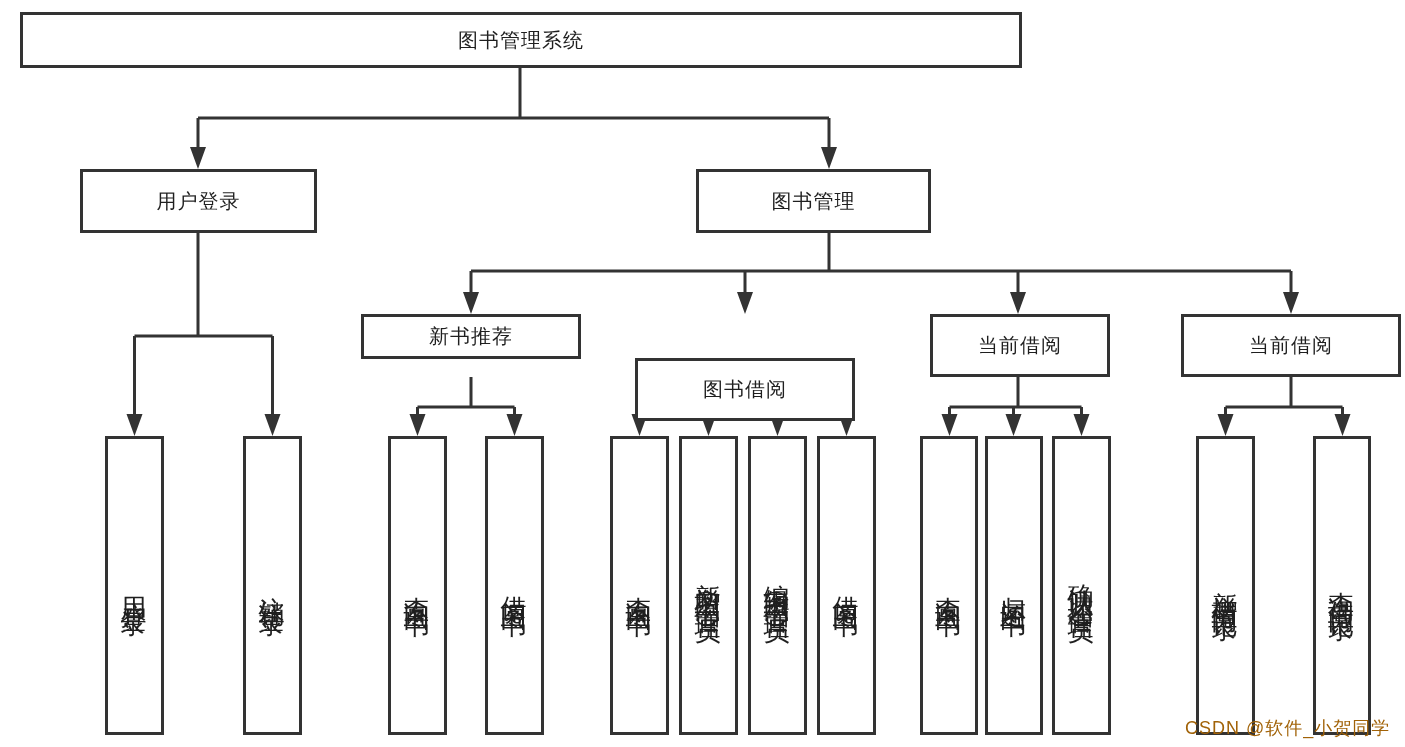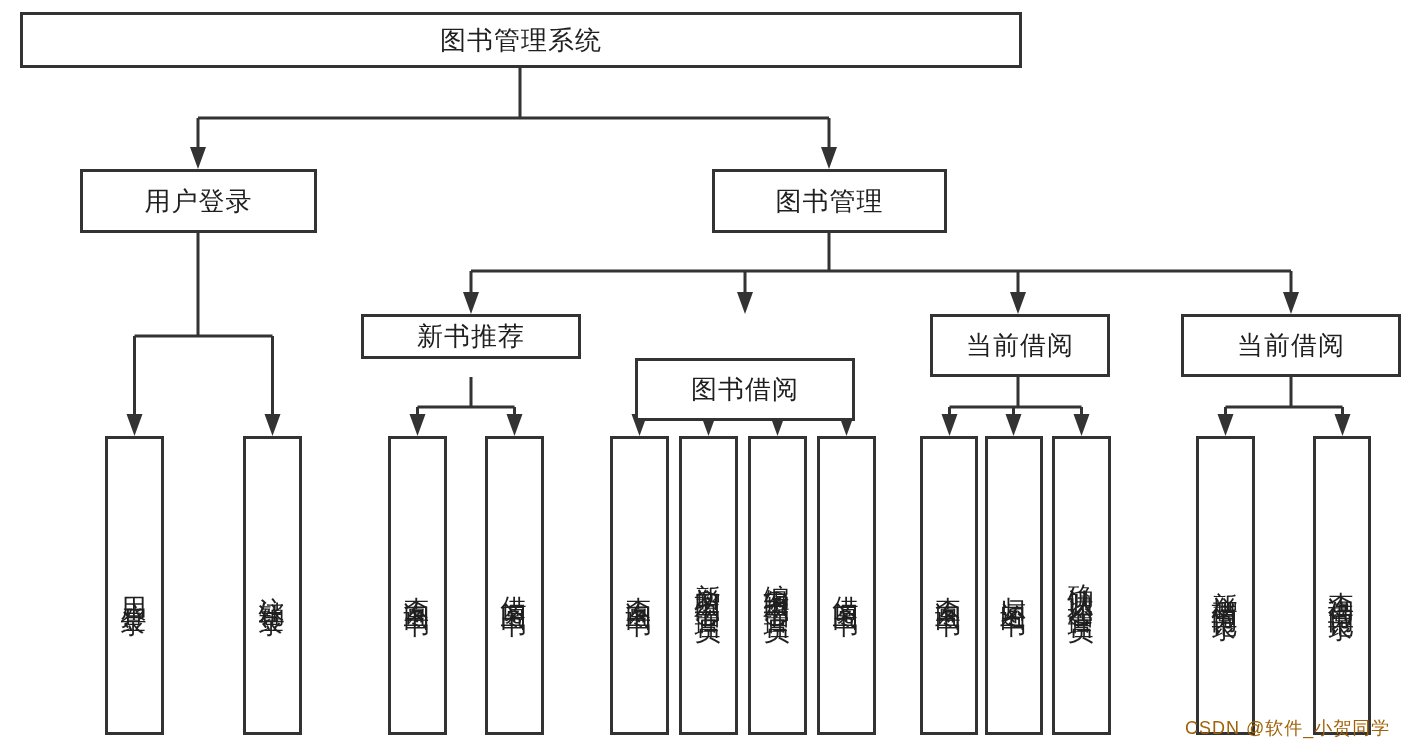--- a/index.html
+++ b/index.html
@@ -23,35 +23,35 @@
     position: absolute;
     box-sizing: border-box;
     border: 3px solid #333333;
     background: #ffffff;
     display: flex;
     align-items: center;
     justify-content: center;
     color: #1f1f1f;
   }
   .h-label {
-    font-size: 26px;
+    font-size: 20px;
     letter-spacing: 1px;
     white-space: nowrap;
   }
   .v-label {
     writing-mode: vertical-rl;
     text-orientation: mixed;
     font-size: 26px;
     letter-spacing: 5px;
     white-space: nowrap;
   }
   
   .root   { left: 20px;   top: 12px;  width: 1002px; height: 56px; }
   .l2a    { left: 80px;   top: 169px; width: 237px;  height: 64px; }
-  .l2b    { left: 712px;  top: 169px; width: 235px;  height: 64px; }
+  .l2b    { left: 696px;  top: 169px; width: 235px;  height: 64px; }
   .l3a    { left: 361px;  top: 314px; width: 220px;  height: 45px; }
   .l3b    { left: 635px;  top: 314px; width: 220px;  height: 63px; margin-top: 44px; }
   .l3c    { left: 930px;  top: 314px; width: 180px;  height: 63px; }
   .l3d    { left: 1181px; top: 314px; width: 220px;  height: 63px; }
   .leaf   { top: 436px; height: 299px; width: 59px; }
   .lf1  { left: 105px; }
   .lf2  { left: 243px; }
   .lf3  { left: 388px; }
   .lf4  { left: 485px; }
   .lf5  { left: 610px; }

